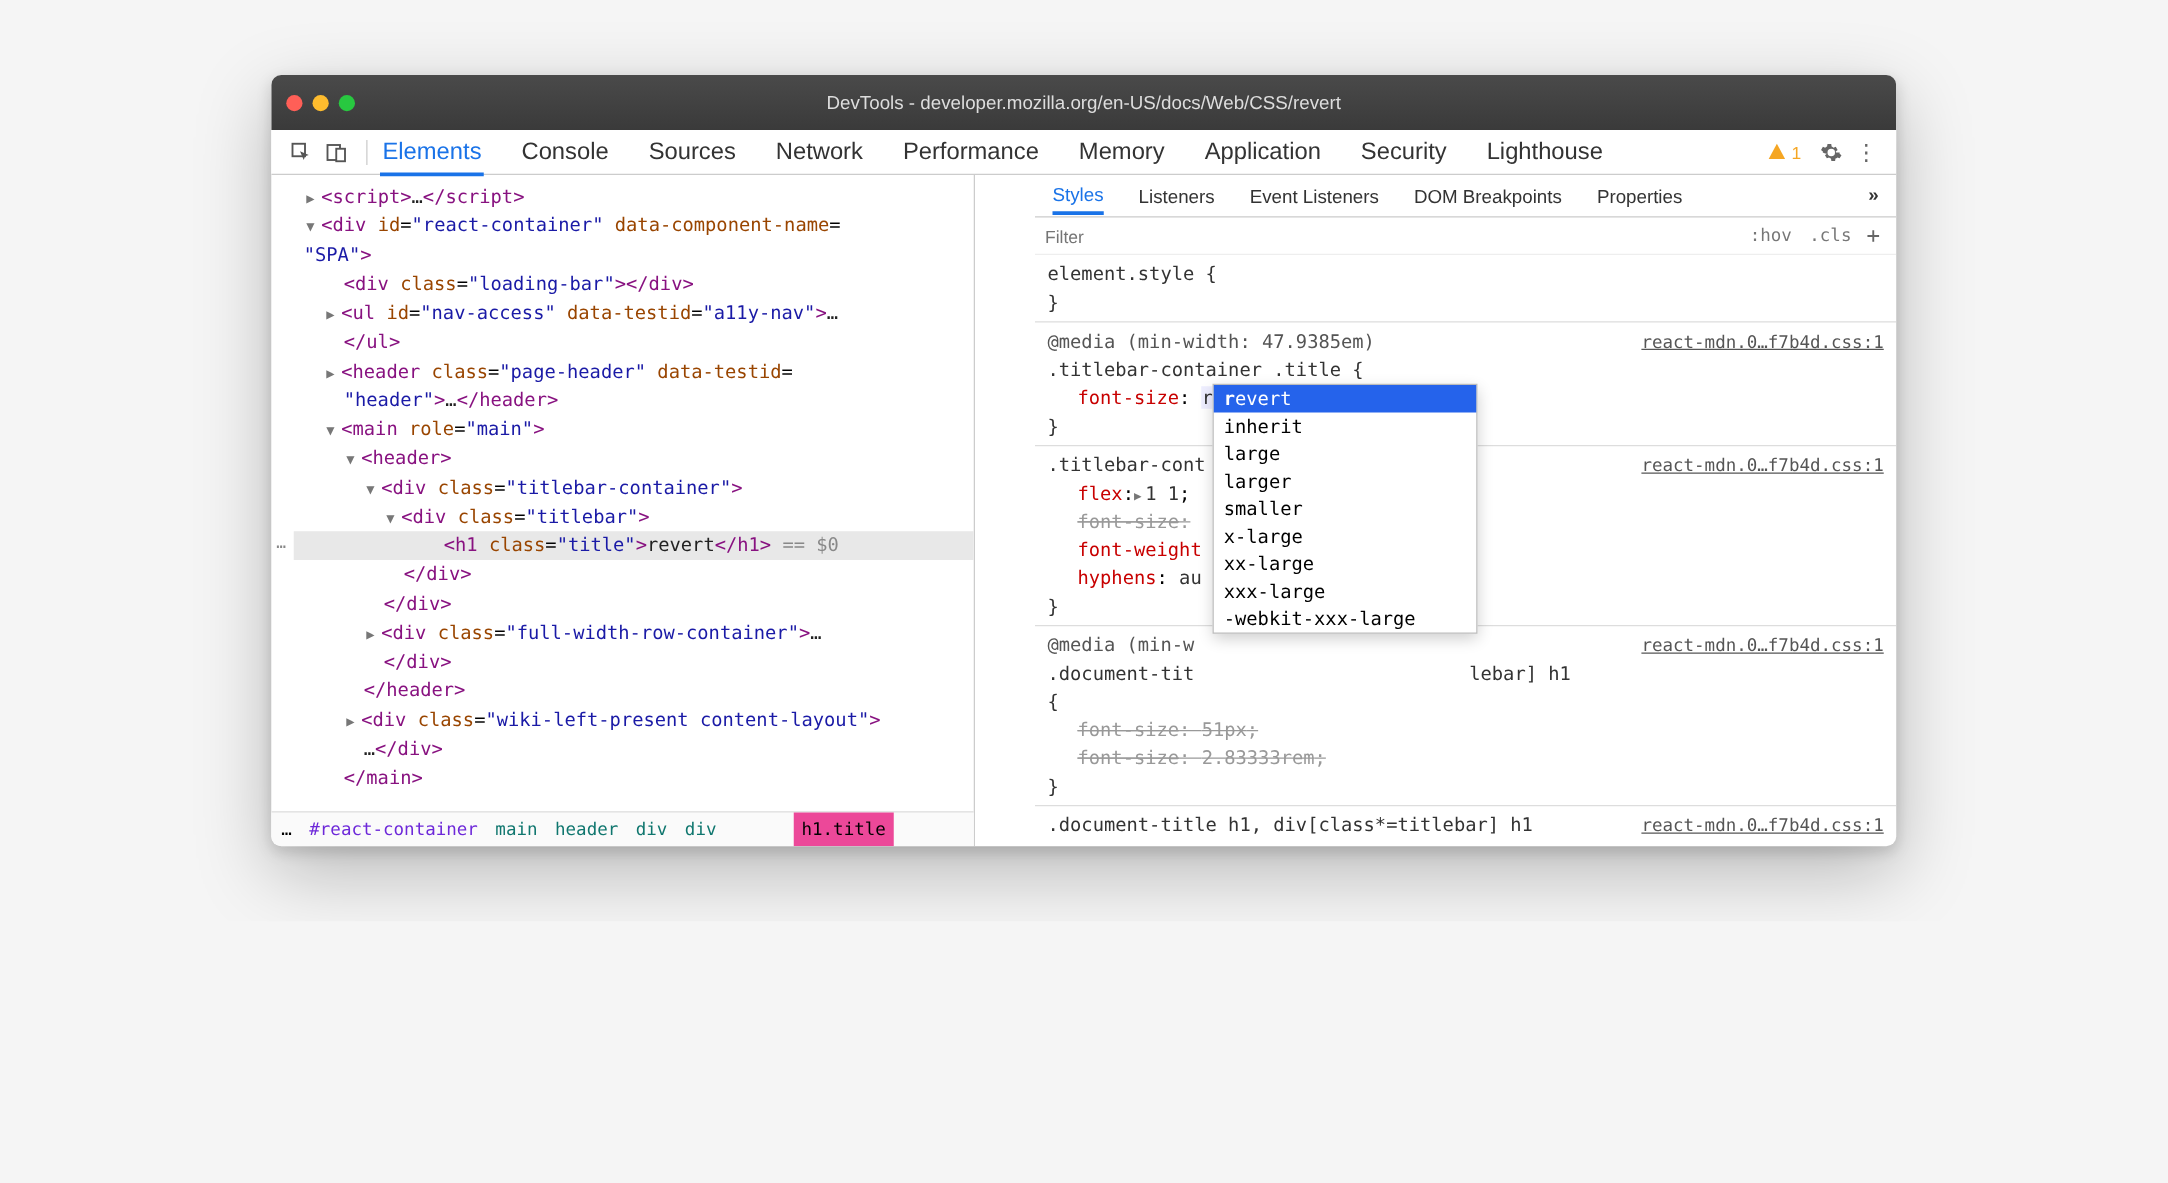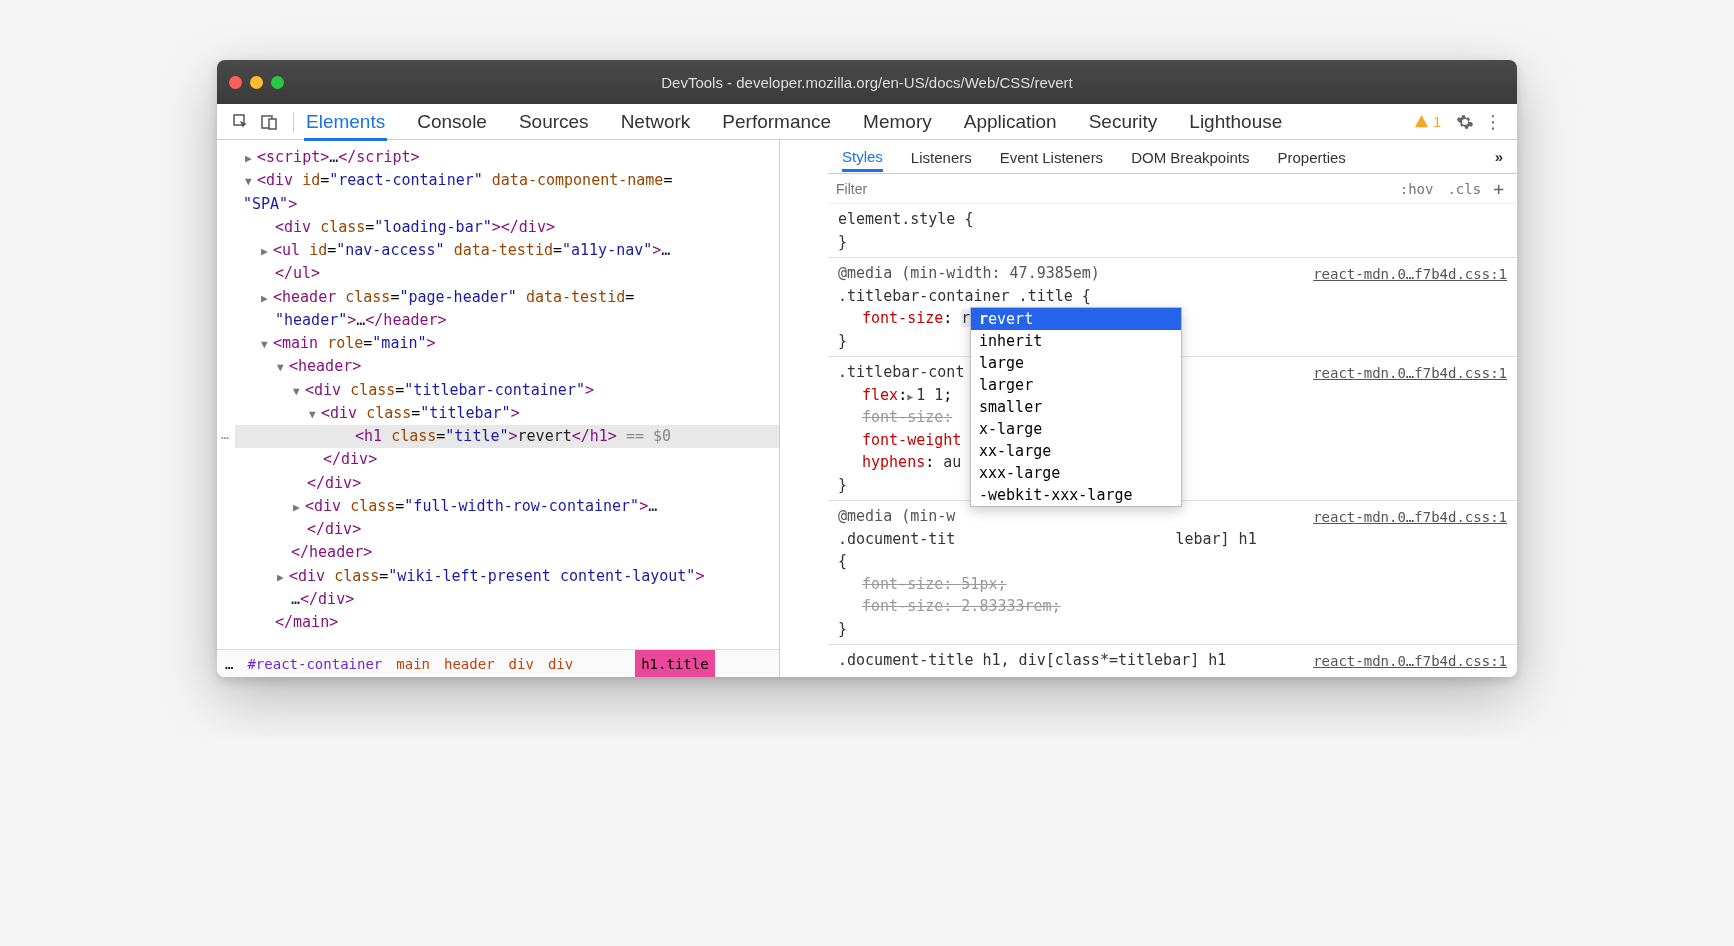--- a/index.html
+++ b/index.html
@@ -103,21 +103,21 @@
   background: #fafafa;
   display: flex;
   align-items: center;
   padding: 0 8px;
   gap: 14px;
   font-size: 14px;
   overflow: hidden;
 }
 .crumbs span { cursor: pointer; }
 .crumbs .sel { background: #ec4899; padding: 13px 6px; border-radius: 3px; margin-left: 48px; }
-.crumbs .tagc { color: #c2410c; }
+.crumbs .tagc { color: #0f766e; }
 .crumbs .idc { color: #6d28d9; }
 .pane-right {
   flex: 1;
   display: flex;
   flex-direction: column;
   font-family: Menlo, Consolas, monospace;
   font-size: 15px;
   position: relative;
 }
 .subtabs {

